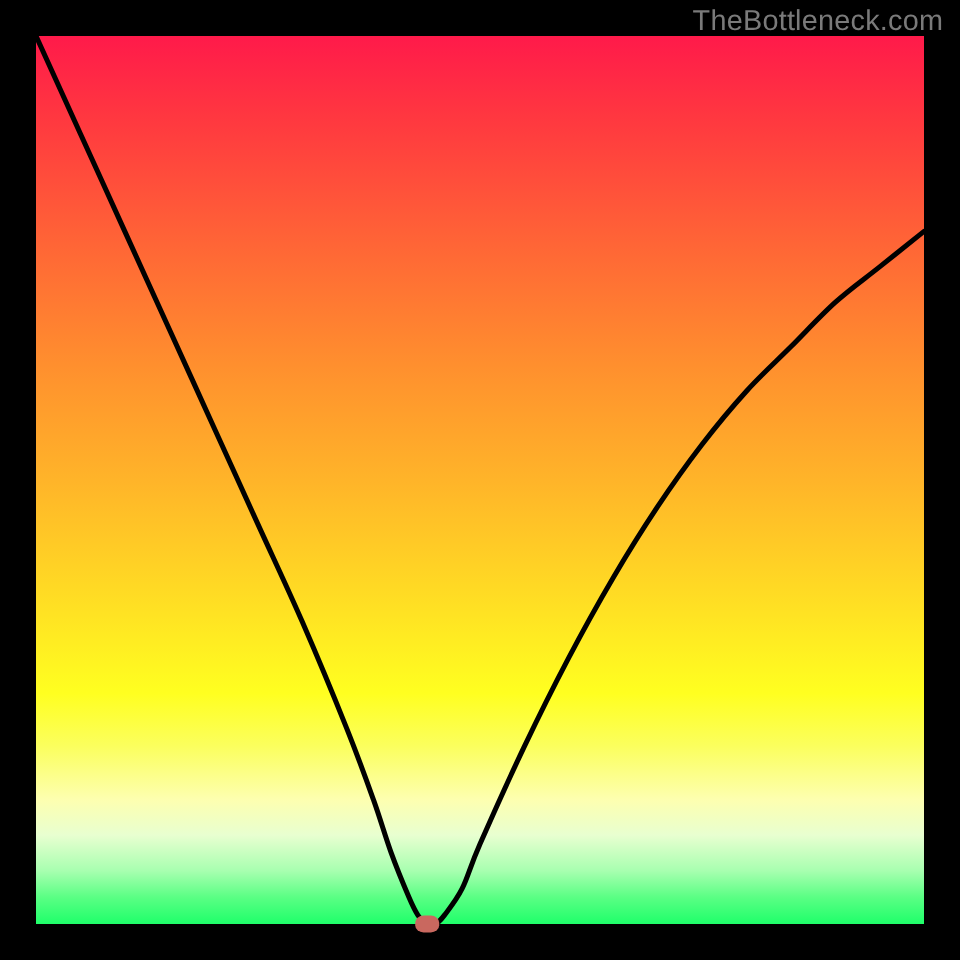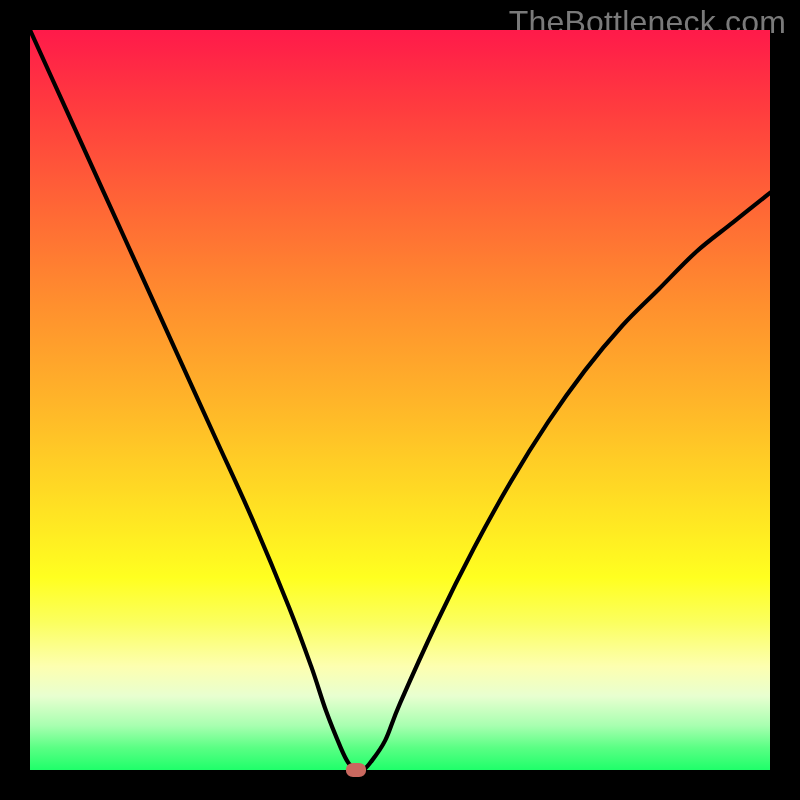--- a/index.html
+++ b/index.html
@@ -39,21 +39,21 @@
       #a8ffb0 94%,
       #5aff84 97%,
       #1fff6a 100%
     );
   }
   .watermark {
     position: absolute;
     top: 4px;
     right: 14px;
     color: #7a7a7a;
-    font-size: 32px;
+    font-size: 24px;
     font-weight: 500;
     letter-spacing: 0.2px;
     user-select: none;
   }
   .curve-svg {
     position: absolute;
     top: 0;
     left: 0;
     width: 740px;
     height: 740px;

